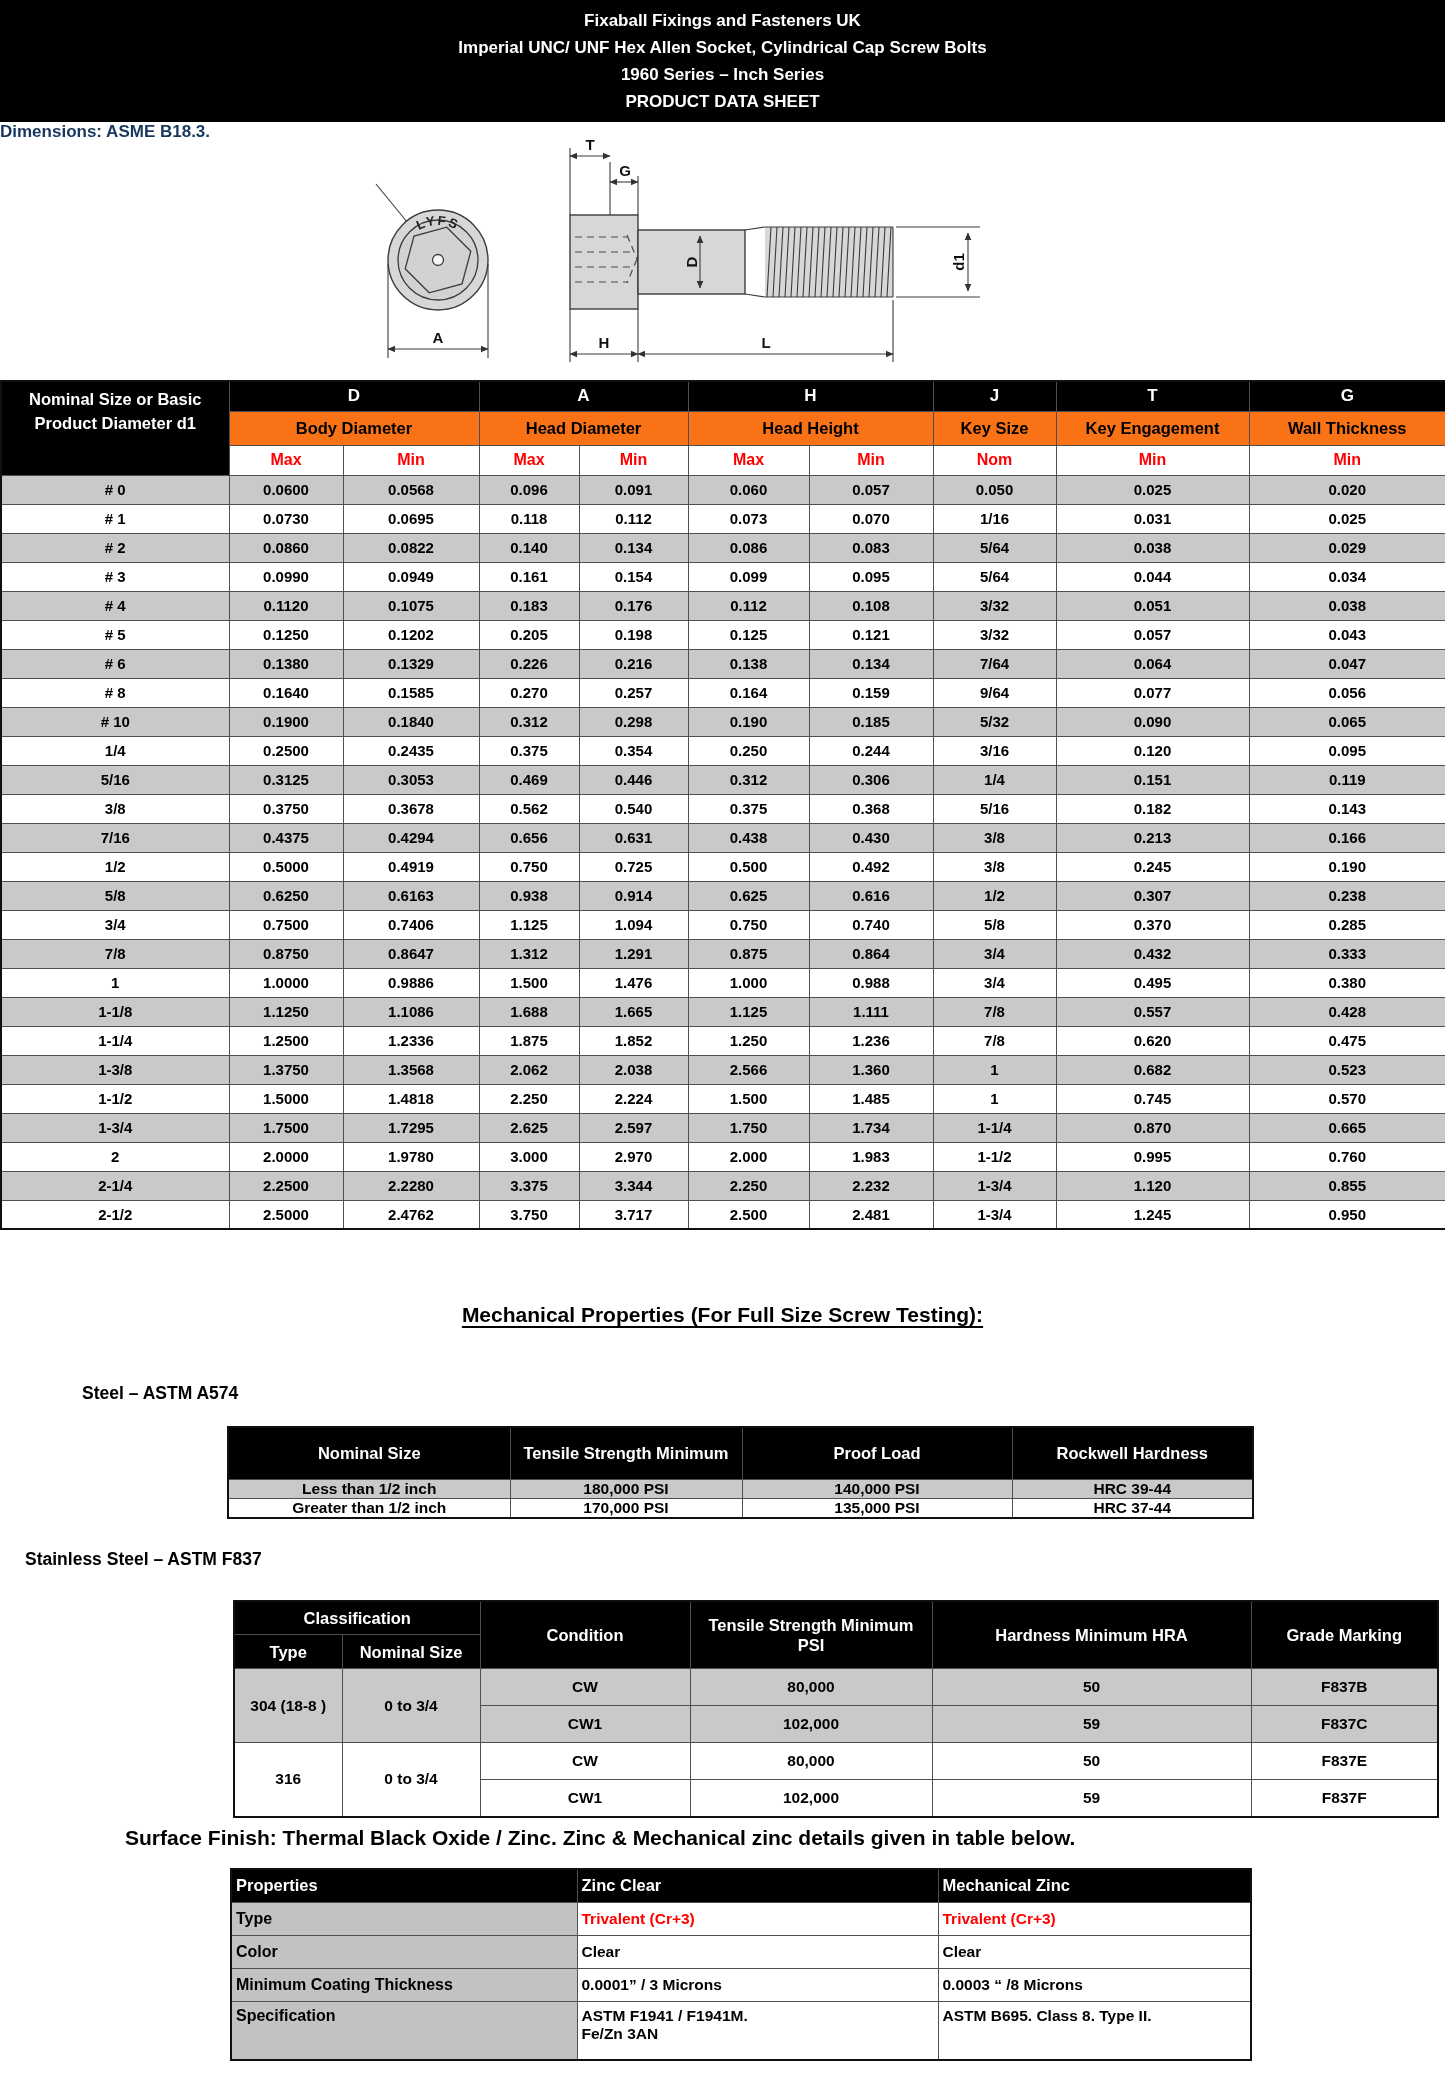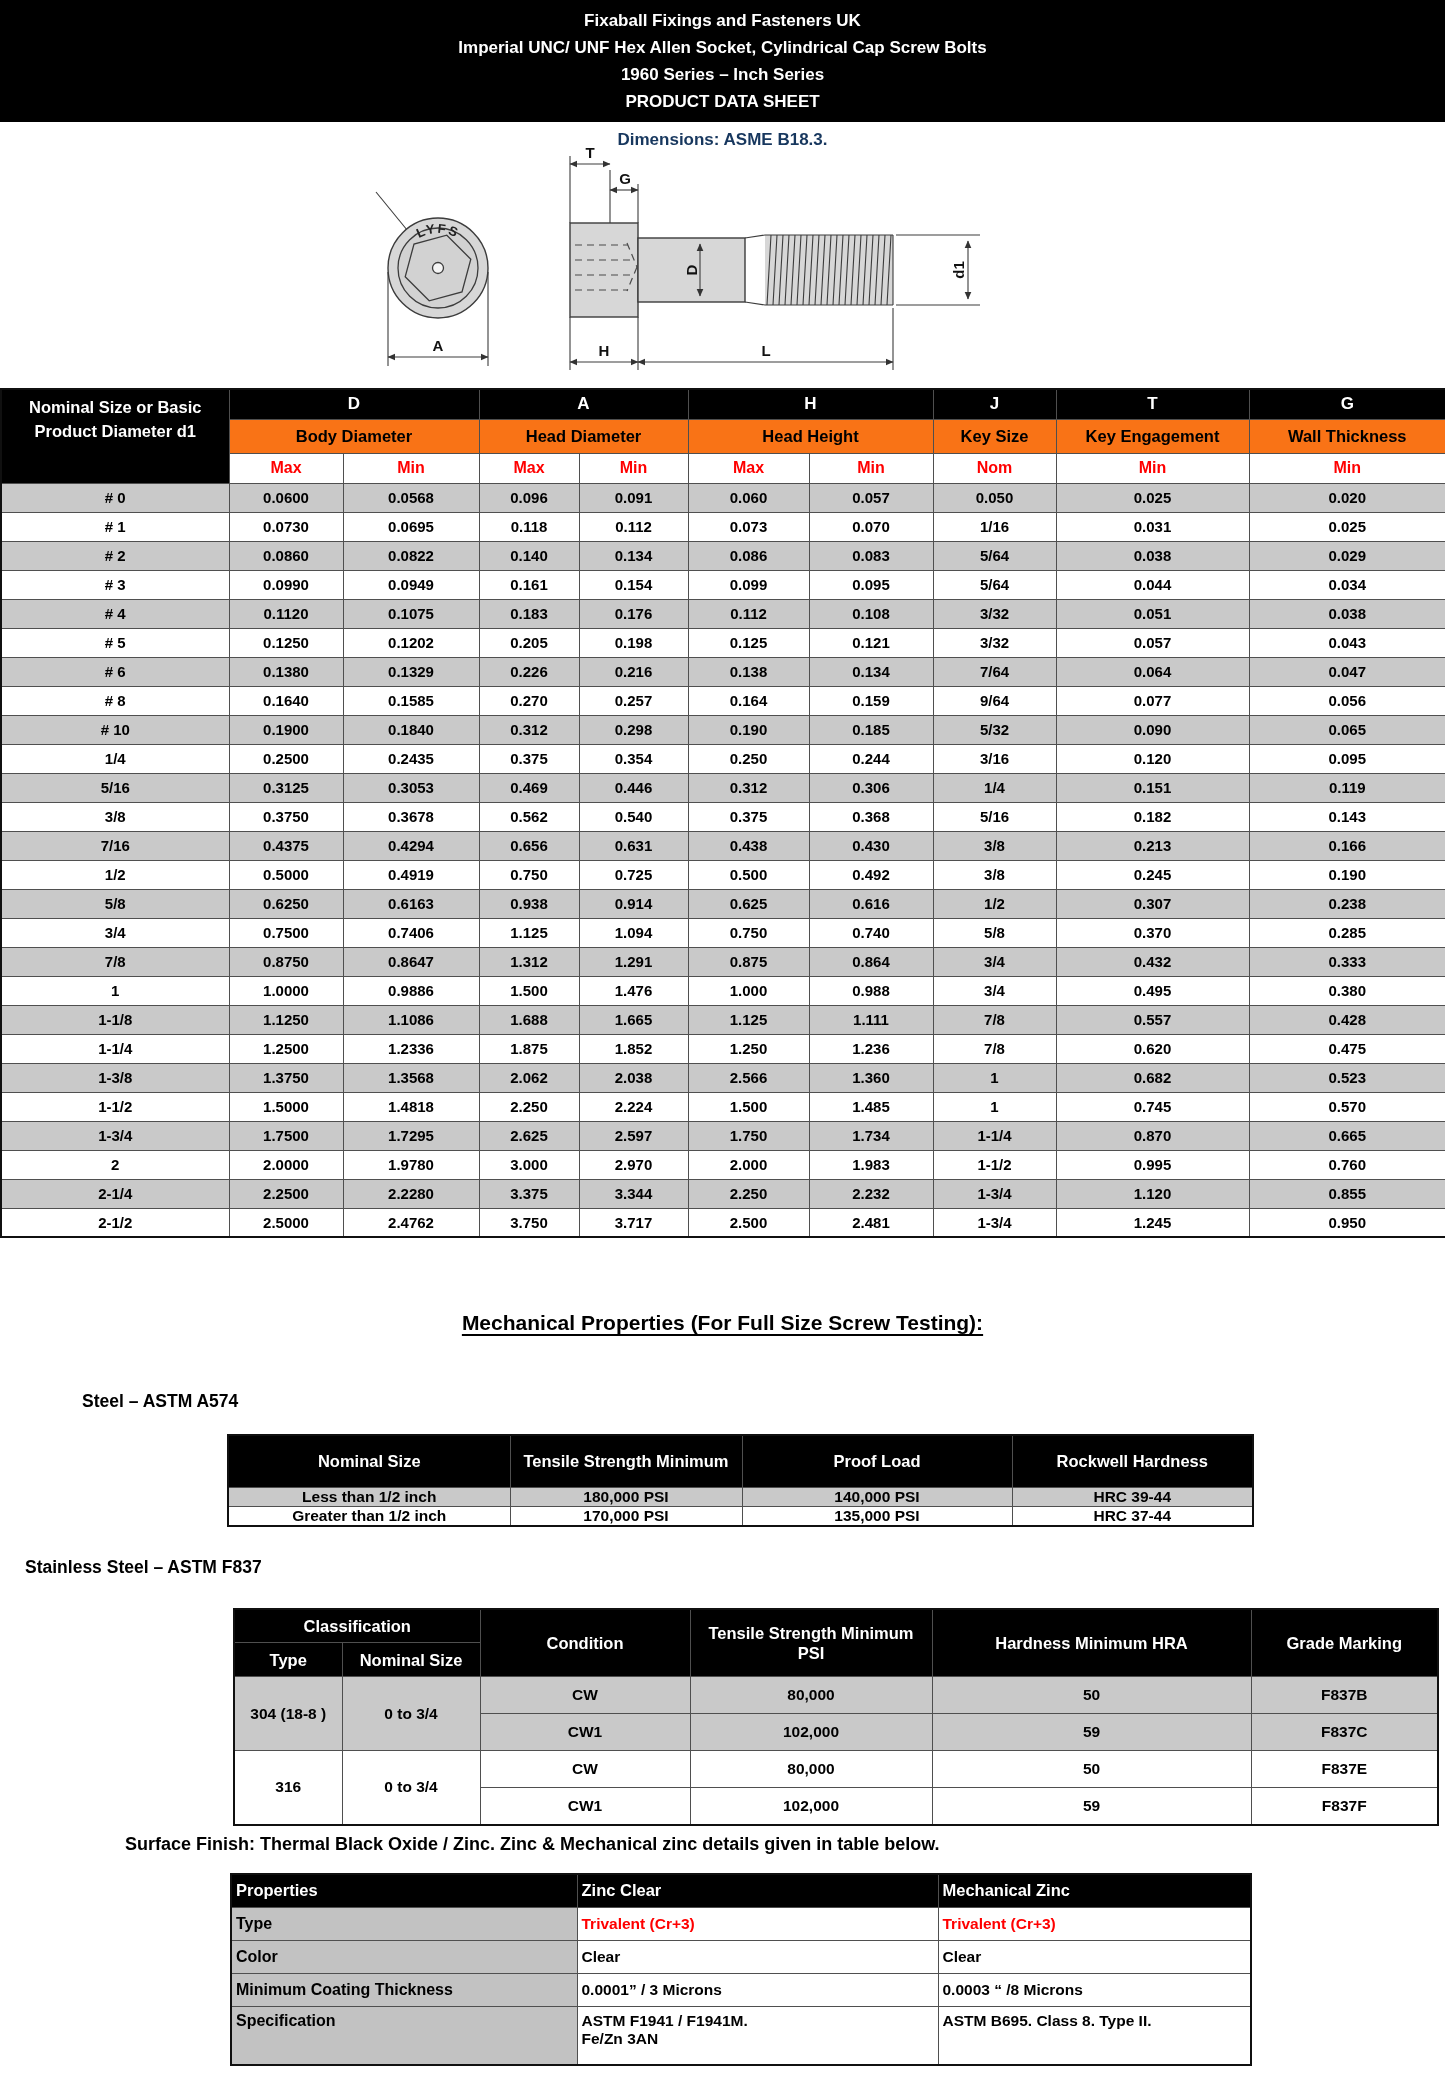--- a/index.html
+++ b/index.html
@@ -8,21 +8,21 @@
     width:1445px; height:2092px; background:#ffffff; overflow:hidden;
     font-family:"Liberation Sans","DejaVu Sans",sans-serif;
     font-weight:bold; color:#000;
   }
 
   
   .banner { background:#000; height:122px; display:flex; flex-direction:column;
             justify-content:center; align-items:center; gap:3px; }
   .banner div { color:#fff; font-size:17px; line-height:24px; }
 
-  .dims-note { text-align:center; font-size:17px; color:#17375E; margin-top:8px; height:22px; }
+  .dims-note { font-size:17px; color:#17375E; margin-top:0; height:22px; }
 
   
   .drawing-wrap { height:248px; margin-top:-12px; overflow:hidden; position:relative; }
   .drawing-wrap svg { display:block; margin-left:348px; }
   .dim-line { stroke:#3c3c3c; stroke-width:1.1; fill:none; }
   .part { fill:#d7d7d7; stroke:#3c3c3c; stroke-width:1.4; }
   .part2 { fill:#d2d2d2; stroke:#3c3c3c; stroke-width:1.3; }
   .hidden-line { stroke:#4a4a4a; stroke-width:1.2; stroke-dasharray:7 5; fill:none; }
   .thread { stroke:#3c3c3c; stroke-width:1.1; fill:none; }
   .dwg-label { font-size:15px; fill:#111; }
@@ -38,21 +38,21 @@
   .dims-table th.corner { background:#000; color:#fff; font-size:16.5px; line-height:24px;
                           vertical-align:top; padding:5px 10px 0 10px; }
   .dims-table tbody td { font-size:15px; height:29px; background:#fff; }
   .dims-table tbody tr.shade td { background:#c9c9c9; }
 
   
   .mech-heading { margin-top:73px; text-align:center; font-size:21px;
                   text-decoration:underline; text-decoration-thickness:2px; text-underline-offset:4px; }
   .steel-heading { margin:56px 0 0 82px; font-size:17.5px; }
   .ss-heading { margin:30px 0 0 25px; font-size:17.5px; }
-  .sf-note { margin:8px 0 0 125px; font-size:18px; }
+  .sf-note { margin:8px 0 0 125px; font-size:21px; }
 
   
   .steel-table { margin:22px 0 0 227px; width:1025px; border:2px solid #101010; }
   .steel-table th, .steel-table td { border:1px solid #4f4f4f; text-align:center; vertical-align:middle; padding:0 4px; }
   .steel-table th { background:#000; color:#fff; font-size:16.5px; height:52px; line-height:20px; }
   .steel-table td { font-size:15.5px; height:18px; background:#fff; }
   .steel-table tr.shade td { background:#c9c9c9; }
 
   
   .ss-table { margin:30px 0 0 233px; width:1204px; border:2px solid #101010; }

